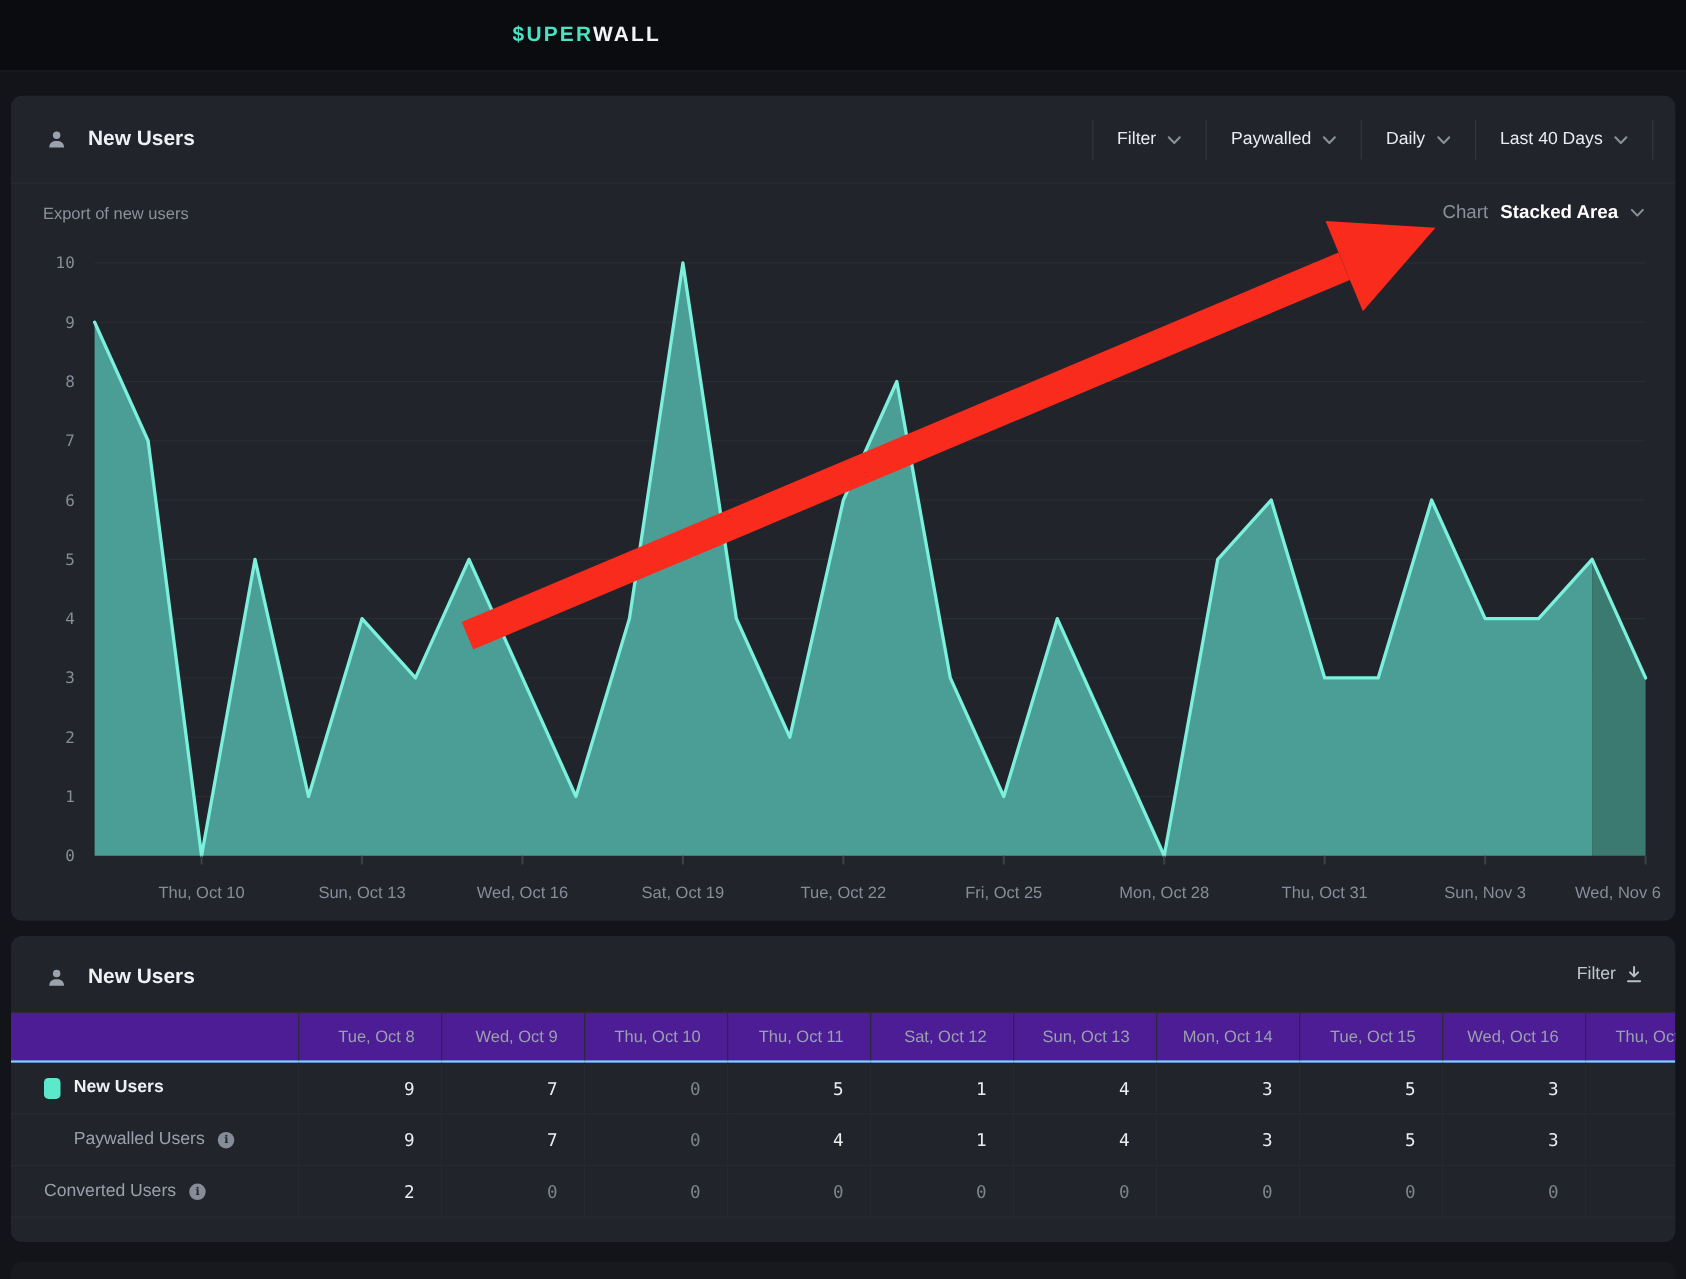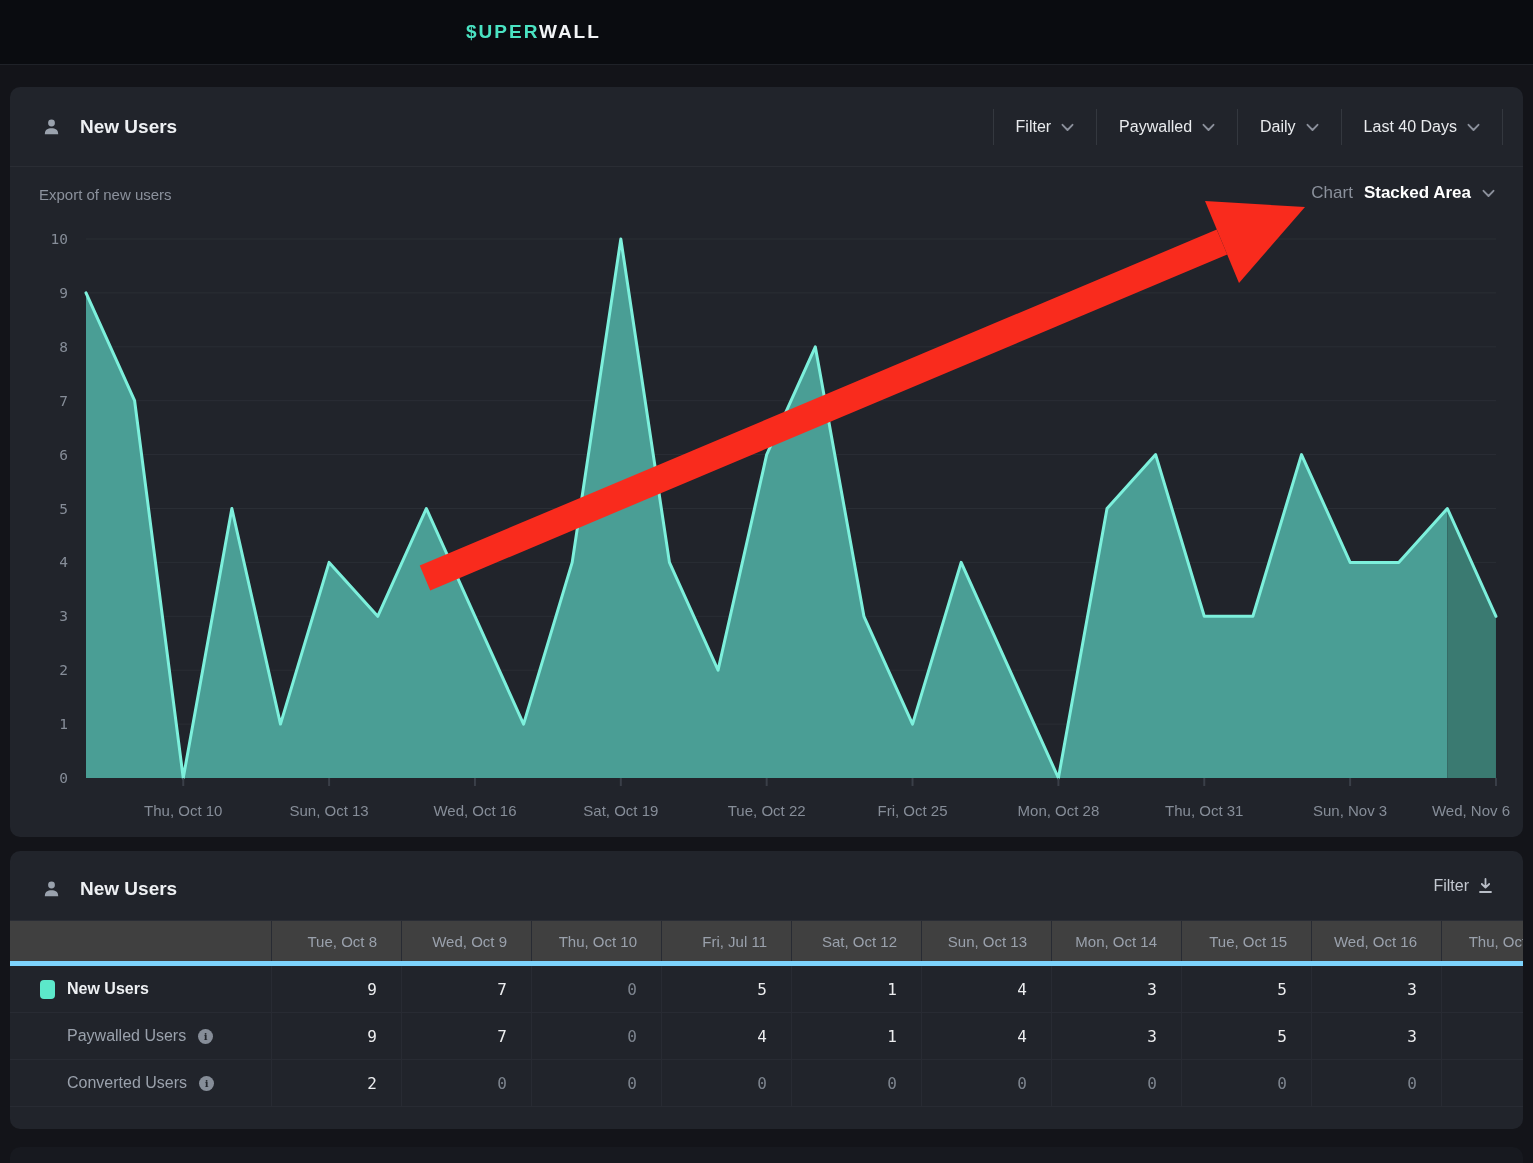--- a/index.html
+++ b/index.html
@@ -54,21 +54,21 @@
   .chart-svg { position:absolute; left:0; top:0; z-index:1; }
   .arrow-svg { position:absolute; left:0; top:0; z-index:3; pointer-events:none; }
   
   .export-btn {
     position:absolute; right:30px; top:26px; display:flex; align-items:center; gap:9px;
     background:none; border:none; cursor:pointer; font-family:inherit;
     font-size:16px; color:#c3c8d0;
   }
   .table-wrap { position:absolute; left:0; right:0; top:69px; }
   .trow { display:grid; grid-template-columns:261px repeat(10,130px); }
-  .thead { height:46px; border-top:1px solid #2a2d35; border-bottom:5px solid #7dd3fc; background:#404040; }
+  .thead { height:46px; border-top:1px solid #2a2d35; border-bottom:2px solid #7dd3fc; background:#4c1d95; }
   .tbody-row { height:47px; border-bottom:1px solid #282b33; }
   .tbody-row:last-child { border-bottom:1px solid #282b33; }
   .cell { border-left:1px solid #282b33; display:flex; align-items:center; justify-content:flex-end; padding-right:24px; }
   .cell:first-child { border-left:none; justify-content:flex-start; padding-left:30px; gap:12px; }
   .hcell { font-size:15px; color:#9aa1ac; }
   .vcell { font-family:"DejaVu Sans Mono", monospace; font-size:16px; color:#ecedef; }
   .vcell.zero { color:#7d848e; }
   .rowlabel { font-size:16px; color:#9aa1ac; }
   .rowlabel.primary { color:#eef0f3; font-weight:bold; }
   .swatch { width:15px; height:19px; border-radius:4px; flex:0 0 auto; }
@@ -214,21 +214,21 @@
       <line x1="2" y1="14" x2="13" y2="14" stroke="#b9bec7" stroke-width="1.8" stroke-linecap="round"></line>
     </svg>
   </button>
 
   <div class="table-wrap">
     <div class="trow thead" id="table-head">
         <div class="cell hcell"></div>
         <div class="cell hcell">Tue, Oct 8</div>
         <div class="cell hcell">Wed, Oct 9</div>
         <div class="cell hcell">Thu, Oct 10</div>
-        <div class="cell hcell">Fri, Jul 11</div>
+        <div class="cell hcell">Thu, Oct 11</div>
         <div class="cell hcell">Sat, Oct 12</div>
         <div class="cell hcell">Sun, Oct 13</div>
         <div class="cell hcell">Mon, Oct 14</div>
         <div class="cell hcell">Tue, Oct 15</div>
         <div class="cell hcell">Wed, Oct 16</div>
         <div class="cell hcell">Thu, Oct 17</div>
       </div>
     <div id="table-body">
         <div class="trow tbody-row">
           <div class="cell">
@@ -257,21 +257,21 @@
           <div class="cell vcell">4</div>
           <div class="cell vcell">1</div>
           <div class="cell vcell">4</div>
           <div class="cell vcell">3</div>
           <div class="cell vcell">5</div>
           <div class="cell vcell">3</div>
           <div class="cell vcell"></div>
         </div>
         <div class="trow tbody-row">
           <div class="cell">
-            <span class="rowlabel" style="margin-left: 27px;">Converted Users</span>
+            <span class="rowlabel" style="">Converted Users</span>
             <span class="info-icon">i</span>
           </div>
           <div class="cell vcell">2</div>
           <div class="cell vcell zero">0</div>
           <div class="cell vcell zero">0</div>
           <div class="cell vcell zero">0</div>
           <div class="cell vcell zero">0</div>
           <div class="cell vcell zero">0</div>
           <div class="cell vcell zero">0</div>
           <div class="cell vcell zero">0</div>

